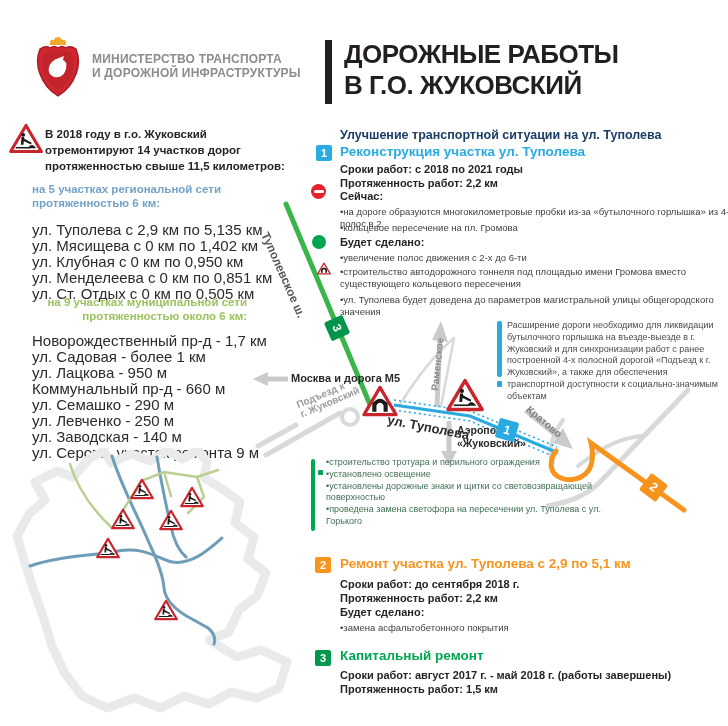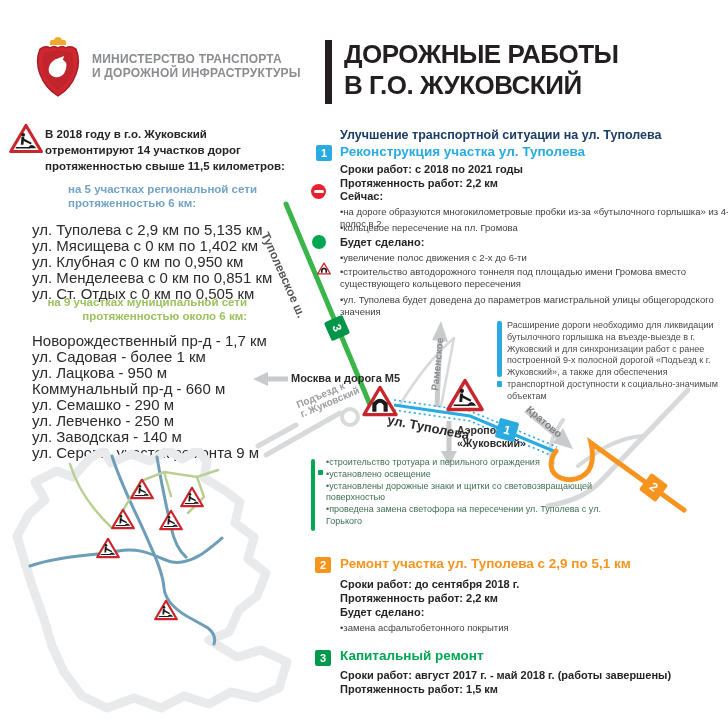--- a/index.html
+++ b/index.html
@@ -13,21 +13,21 @@
   .ministry{left:92px;top:52px;font-size:12px;line-height:14px;font-weight:700;
             color:#8a8c8f;letter-spacing:.2px;}
   .title-bar{left:325px;top:40px;width:7px;height:64px;background:#231f20;}
   .title{left:344px;top:39px;font-size:26px;line-height:31px;font-weight:900;
          color:#231f20;letter-spacing:-.5px;}
 
   
   .warn-main{left:9px;top:123px;width:34px;height:31px;}
   .intro{left:45px;top:126px;width:242px;font-size:11.5px;line-height:16px;font-weight:700;}
   .reg-header{left:32px;top:182px;width:205px;font-size:11.5px;line-height:14px;
-              font-weight:700;color:#74a3c7;margin-left:36px;}
+              font-weight:700;color:#74a3c7;}
   .mun-header{left:32px;top:295px;width:215px;font-size:11.5px;line-height:14px;
               font-weight:700;color:#9cc25f;text-align:right;}
   .street{left:32px;font-size:15px;line-height:13px;color:#2c2a2b;}
 
   
   .r-heading{left:340px;top:128px;font-size:12.5px;font-weight:700;color:#1b3d66;}
   .badge{width:16px;height:16px;border-radius:2px;color:#fff;font-size:11px;font-weight:700;
          text-align:center;line-height:16px;}
   .badge-blue{background:#29abe2;} .badge-orange{background:#f7941e;} .badge-green{background:#00984c;}
   .sec-title{font-size:13.5px;font-weight:700;}
@@ -228,21 +228,21 @@
 <div class="abs blabel" style="left:340px;top:236px">Будет сделано:</div>
 <div class="abs bullet" style="left:340px;top:252px;width:400px">•увеличение полос движения с 2-х до 6-ти</div>
 <svg class="abs mini-warn">
     <use href="#sign-tunnel"></use>
   </svg>
 <div class="abs bullet" style="left:340px;top:266px;width:392px">•строительство автодорожного тоннеля под площадью имени Громова вместо существующего кольцевого пересечения</div>
 <div class="abs bullet" style="left:340px;top:294px;width:400px">•ул. Туполева будет доведена до параметров магистральной улицы общегородского значения</div>
 
 <div class="abs note-bar" style="left:497px;top:321px;height:56px"></div>
 <div class="abs" style="left:497px;top:381px;width:5px;height:6px;background:#29abe2;border-radius:1px"></div>
-<div class="abs note-text" style="left:507px;top:320px;width:218px">Расширение дороги необходимо для ликвидации бутылочного горлышка на въезде-выезде в г. Жуковский и для синхронизации работ с ранее построенной 9-х полосной дорогой «Подъезд к г. Жуковский», а также для обеспечения транспортной доступности к социально-значимым объектам</div>
+<div class="abs note-text" style="left:507px;top:320px;width:218px">Расширение дороги необходимо для ликвидации бутылочного горлышка на въезде-выезде в г. Жуковский и для синхронизации работ с ранее построенной 4-х полосной дорогой «Подъезд к г. Жуковский», а также для обеспечения транспортной доступности к социально-значимым объектам</div>
 
 <div class="abs gnote-bar" style="left:311px;top:459px;height:72px"></div>
 <div class="abs" style="left:318px;top:470px;width:5px;height:5px;background:#00a651;border-radius:1px"></div>
 <div class="abs note-text" style="left:326px;top:457px;width:292px;color:#3f6f52">
   <div>•строительство тротуара и перильного ограждения</div>
   <div>•установлено освещение</div>
   <div>•установлены дорожные знаки и щитки со световозвращающей поверхностью</div>
   <div>•проведена замена светофора на пересечении ул. Туполева с ул. Горького</div>
 </div>
 

